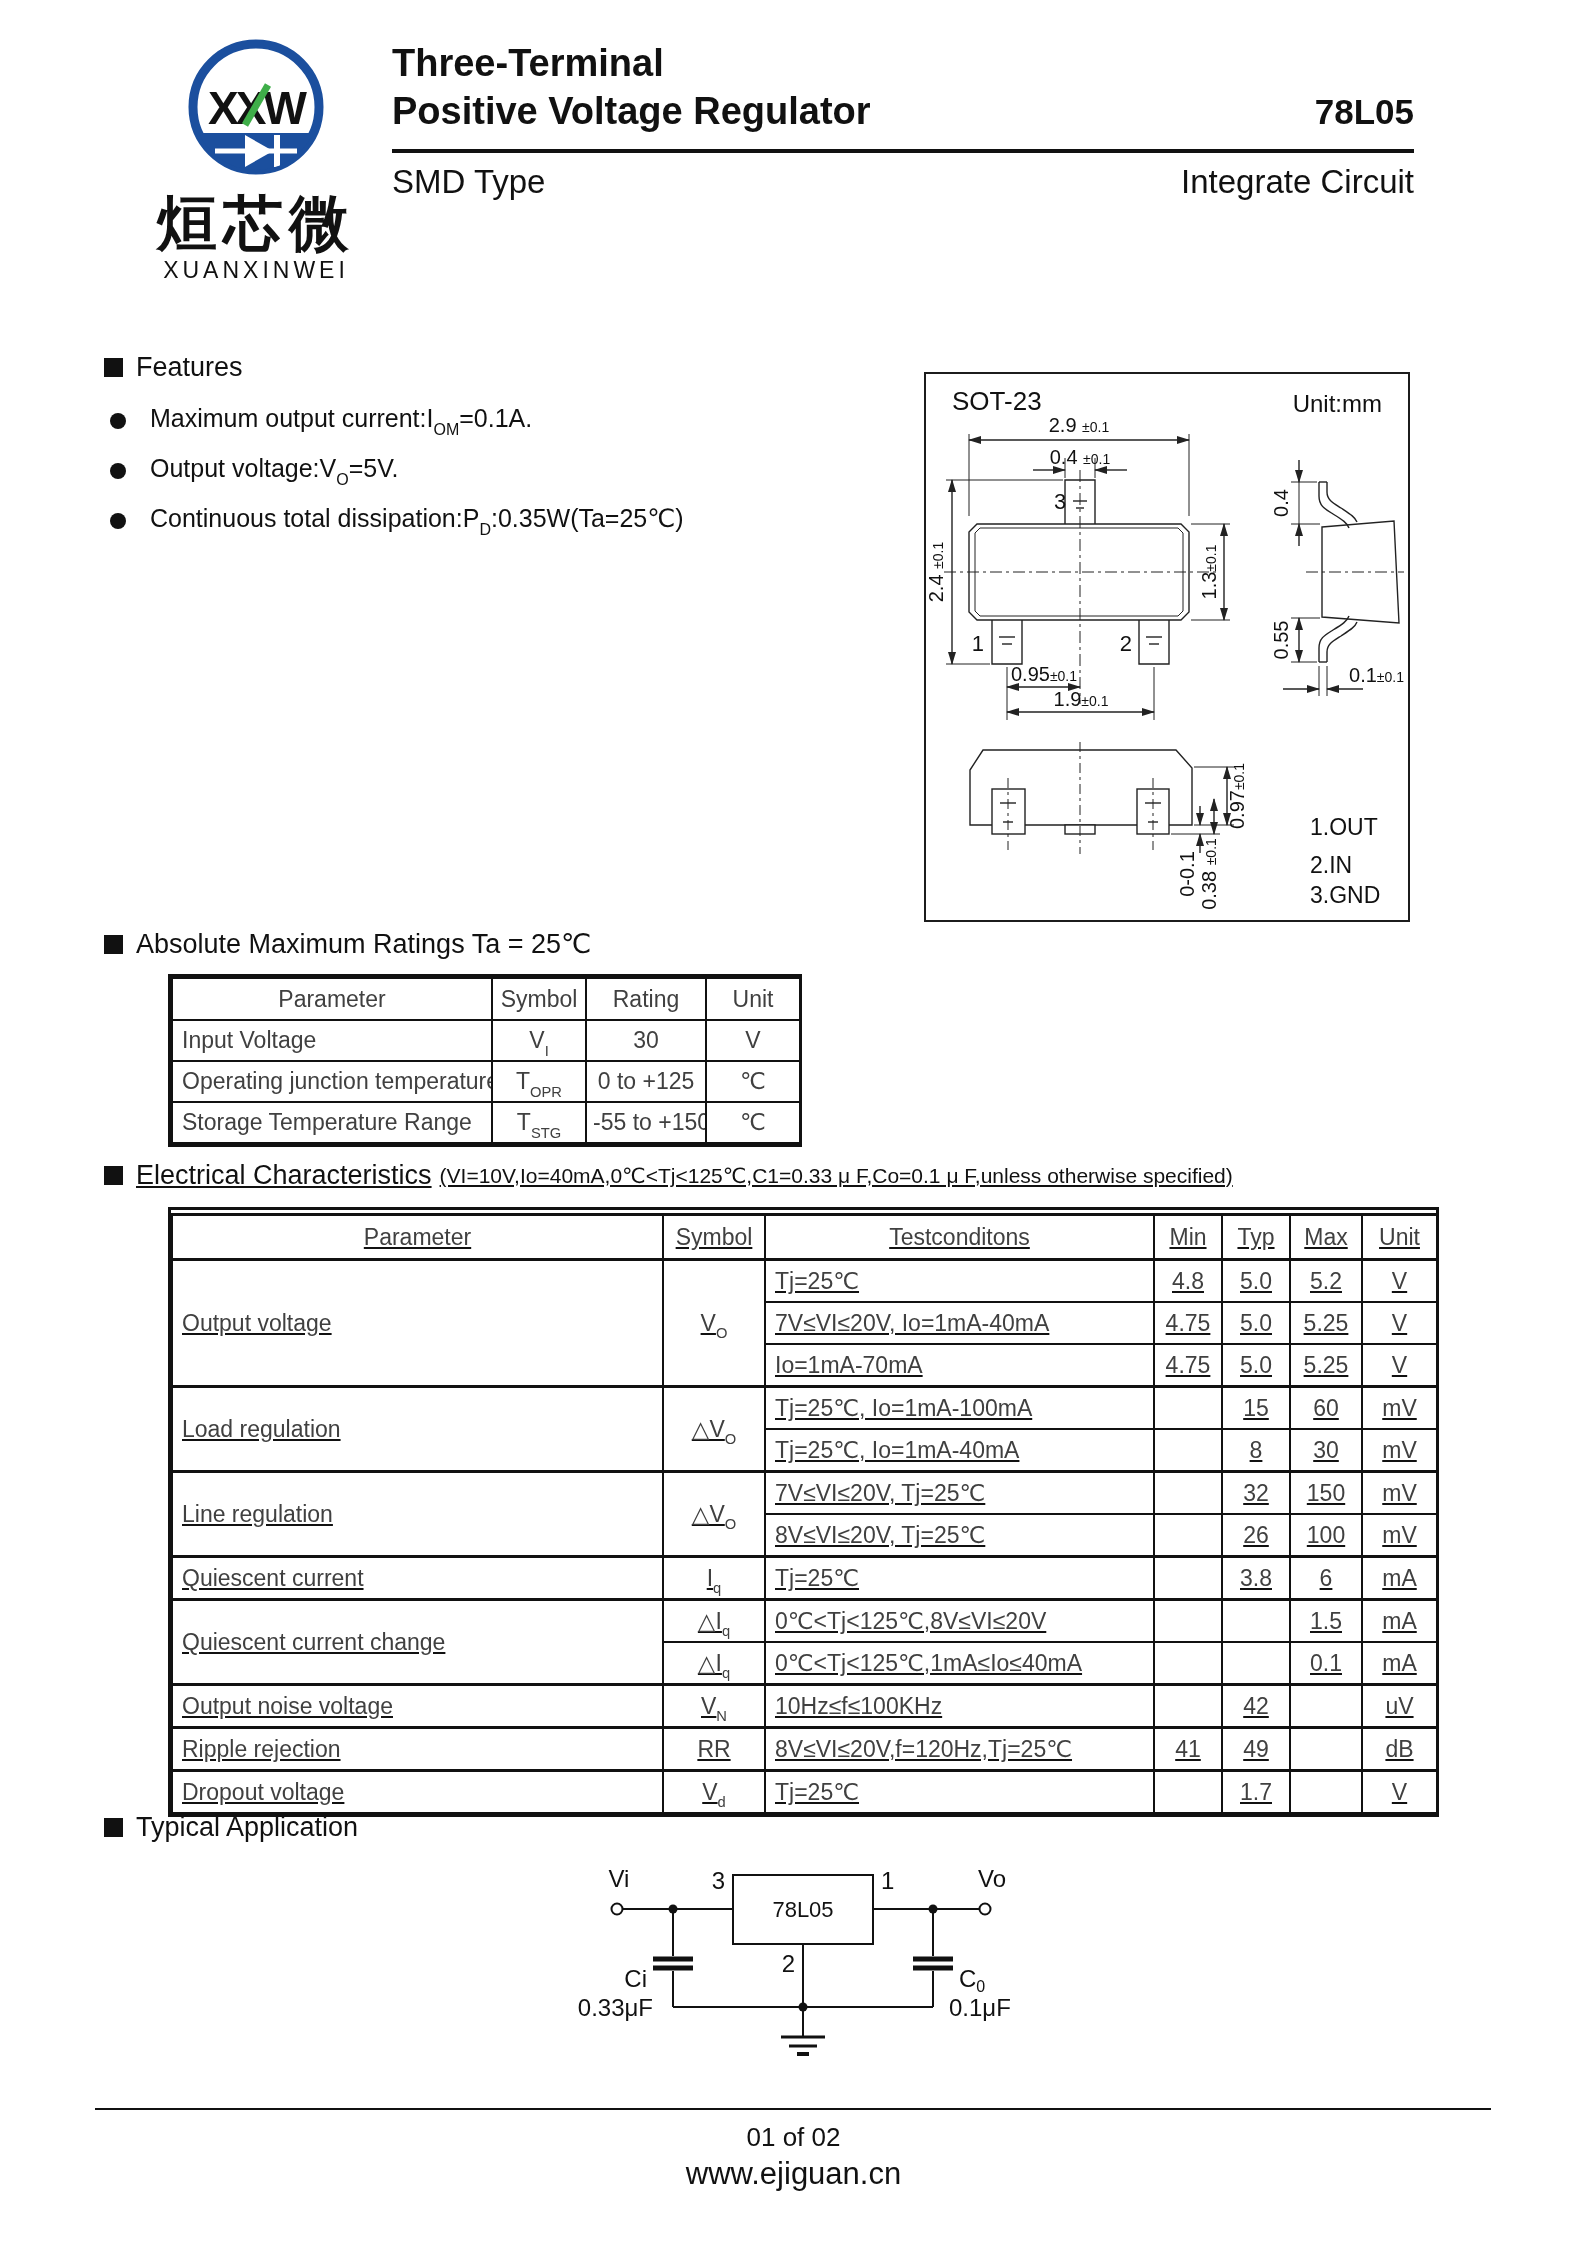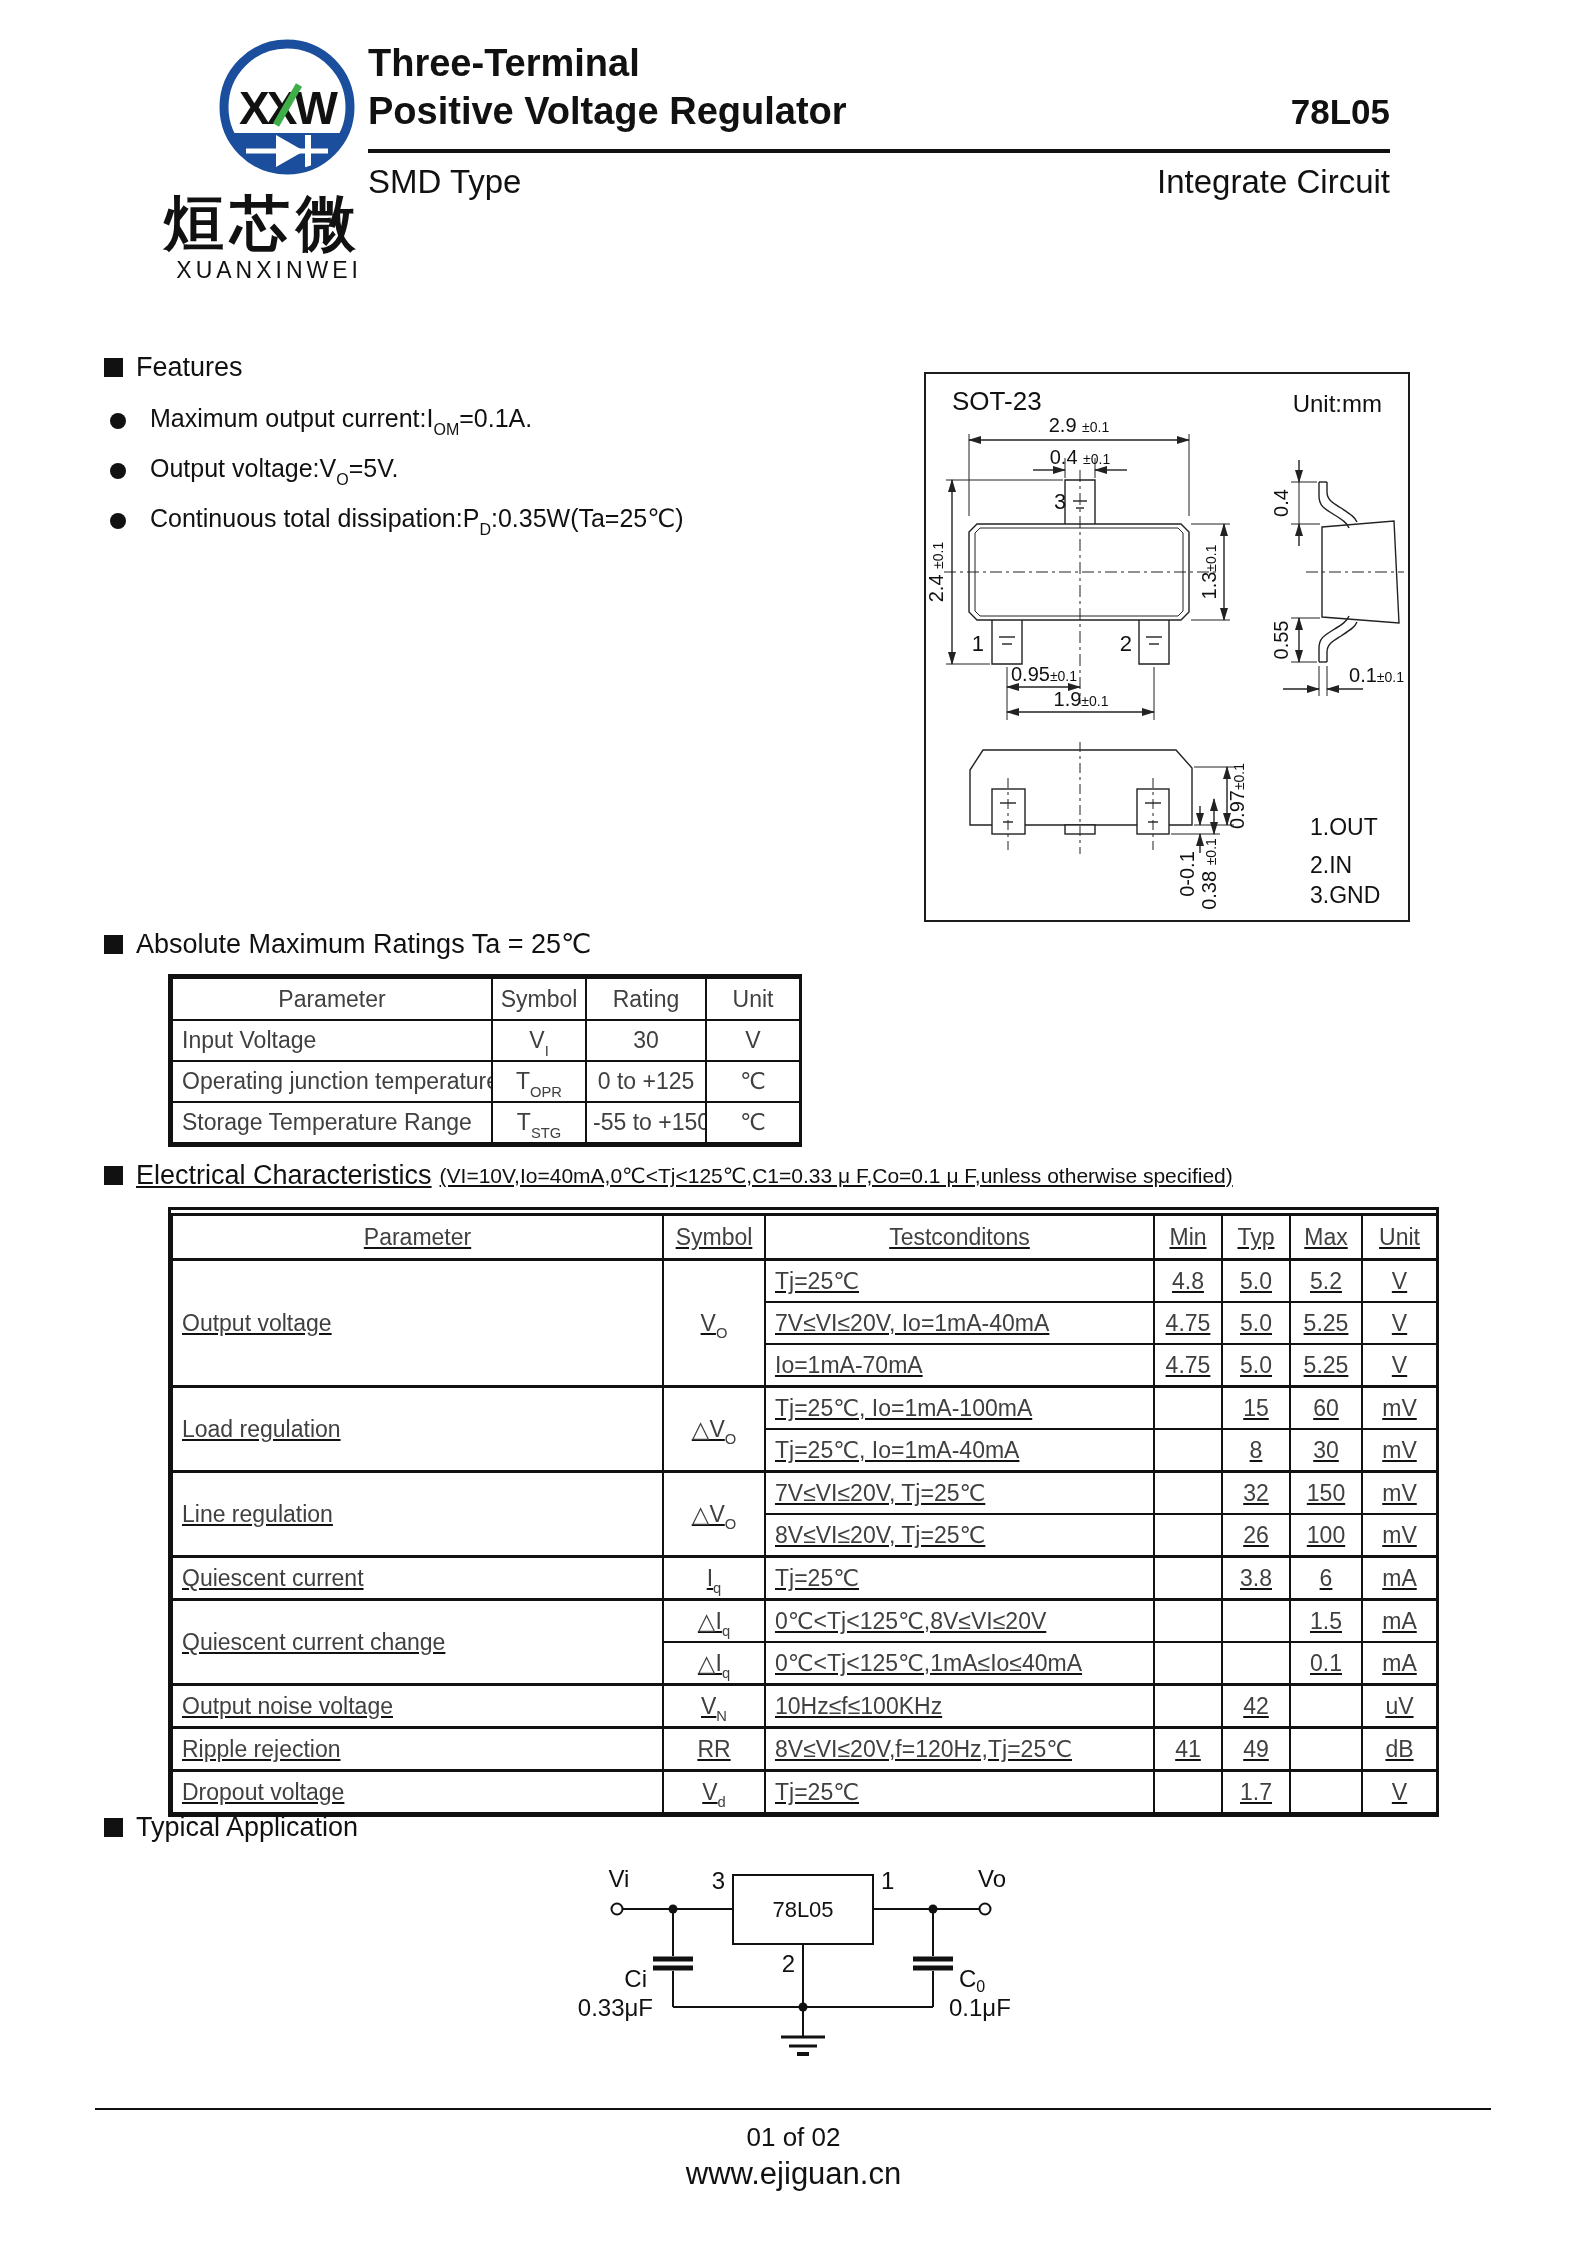--- a/index.html
+++ b/index.html
@@ -1,23 +1,23 @@
 <!DOCTYPE html>
 <html><head>
 <meta charset="utf-8">
 <style>
   html,body{margin:0;padding:0;background:#888;}
   .page{position:relative;width:1587px;height:2245px;background:#ffffff;margin:0 auto;
         font-family:"Liberation Sans","DejaVu Sans",sans-serif;color:#111;overflow:hidden;}
   .abs{position:absolute;}
   
-  .logo-wrap{left:150px;top:34px;width:212px;text-align:right;}
+  .logo-wrap{left:150px;top:34px;width:212px;text-align:center;}
   .logo-cn{font-size:60px;font-weight:bold;letter-spacing:6px;line-height:1.05;margin-top:2px;white-space:nowrap;}
   .logo-py{font-size:23px;letter-spacing:4px;margin-top:2px;white-space:nowrap;}
-  .titleblock{left:368px;top:40px;width:1022px;}
+  .titleblock{left:392px;top:40px;width:1022px;}
   .t1{font-size:38px;font-weight:bold;line-height:1.25;}
   .t2row{display:flex;justify-content:space-between;align-items:baseline;}
   .pn{font-size:35px;font-weight:bold;}
   .trule{border-bottom:4px solid #111;margin-top:14px;}
   .subrow{display:flex;justify-content:space-between;align-items:baseline;margin-top:10px;}
   .sub-l,.sub-r{font-size:33px;}
   
   .shead{display:flex;align-items:center;font-size:27px;}
   .sq{width:19px;height:19px;background:#111;margin-right:13px;flex:none;}
   .econd{font-size:21px;margin-left:8px;}

